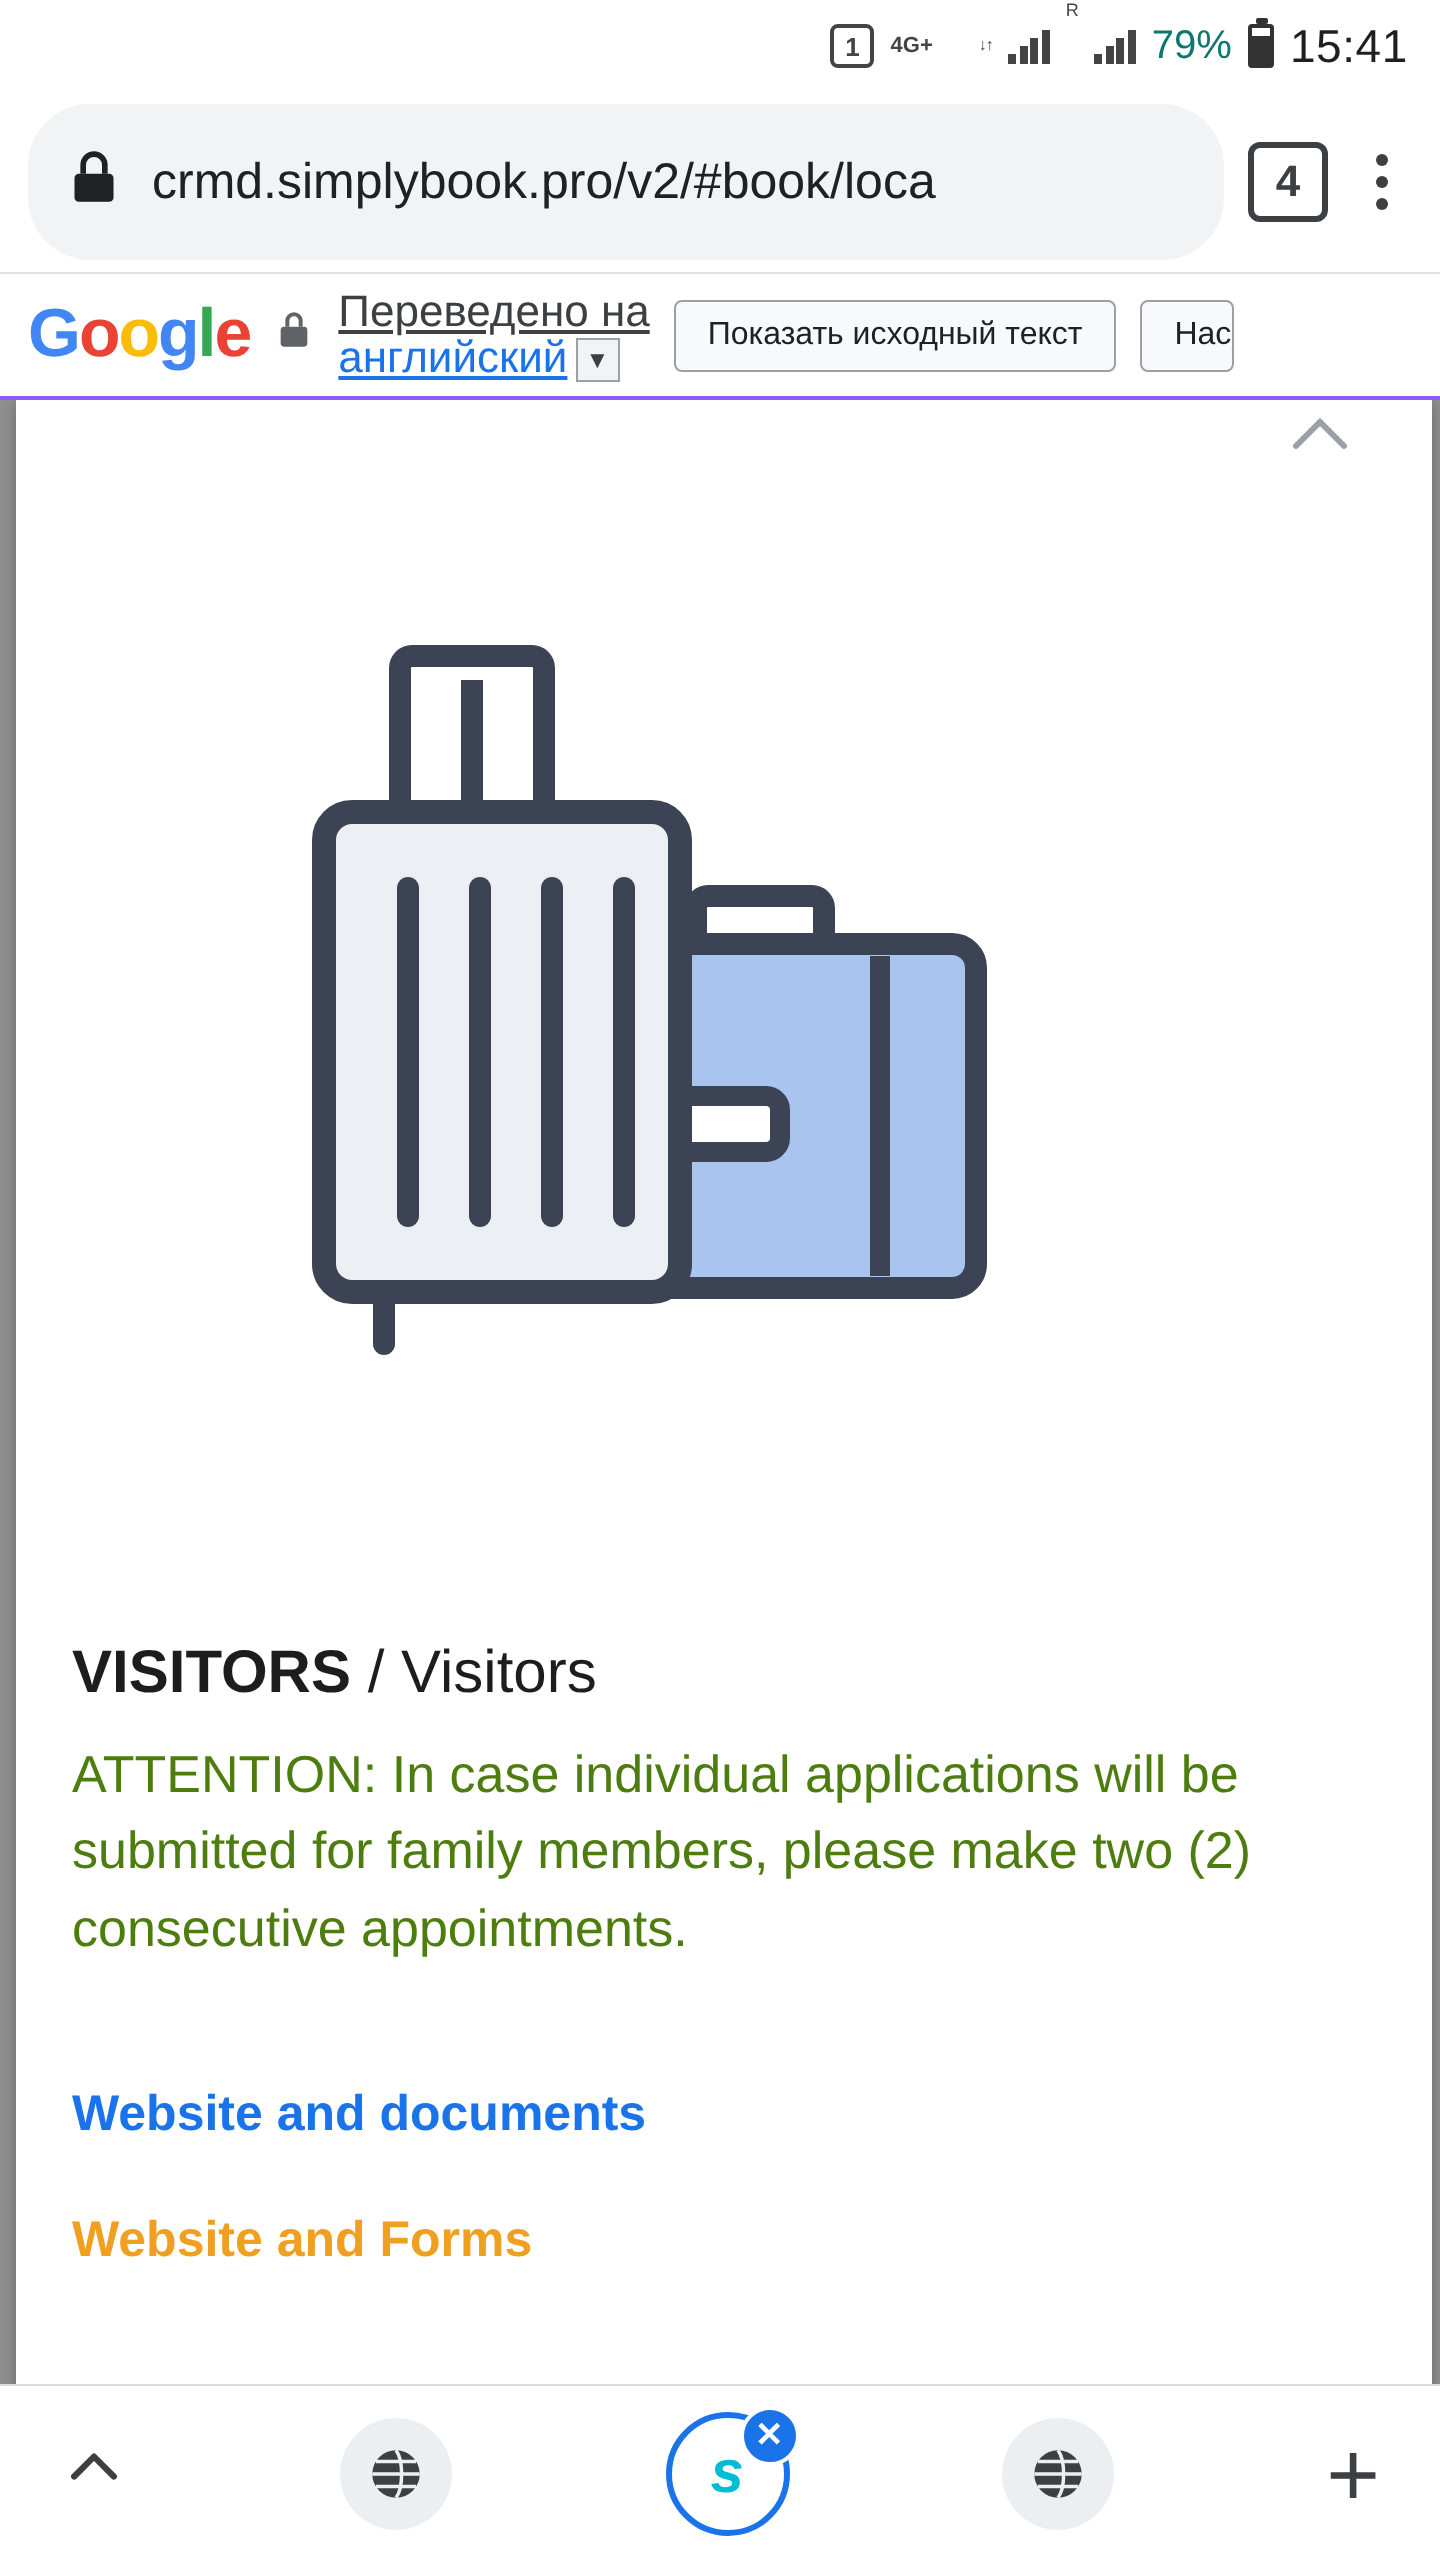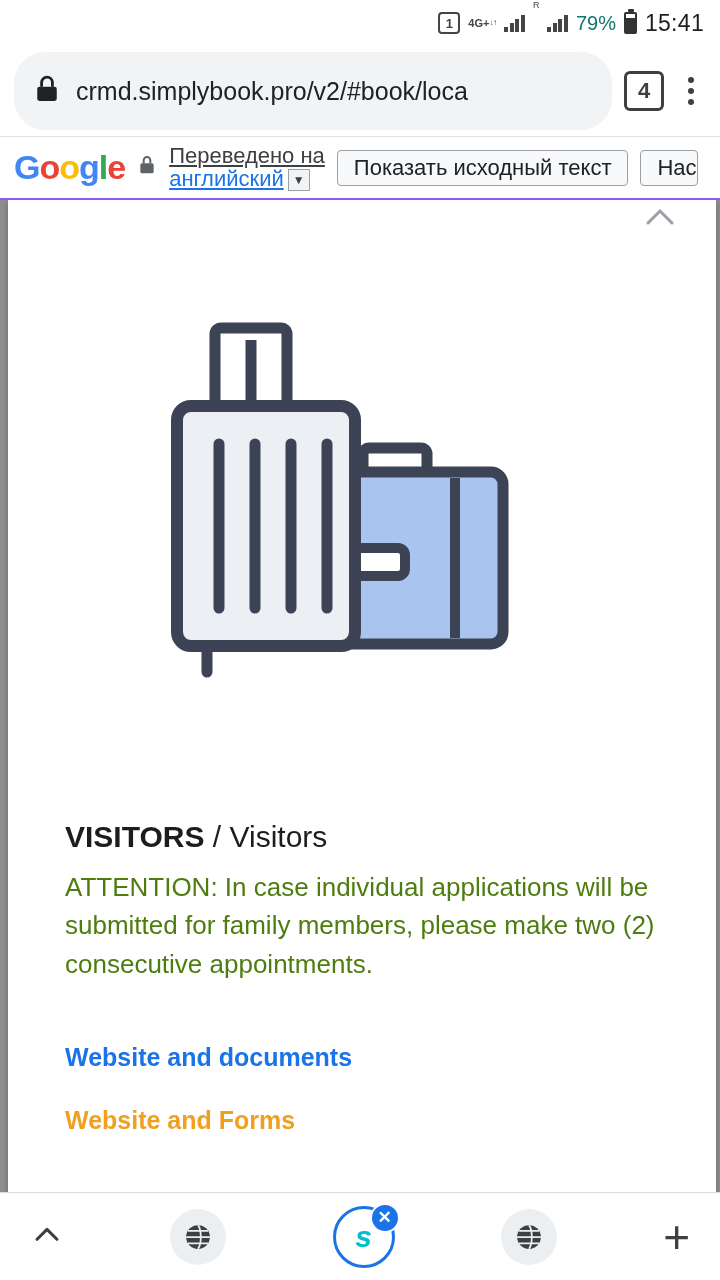--- a/index.html
+++ b/index.html
@@ -38,20 +38,21 @@
     width: 22px; height: 22px;
     border: 2px solid #444; border-radius: 4px;
     font-size: 13px; font-weight: bold;
     display: flex; align-items: center; justify-content: center;
     color: #444;
   }
   .net-4g {
     font-size: 11px; font-weight: bold; color: #444;
     line-height: 1;
     text-align: center;
+    gap: 23px;
   }
   .net-4g .sub { font-size: 8px; font-weight: normal; letter-spacing: -0.5px; }
   .bars { display: flex; align-items: flex-end; gap: 1.5px; height: 18px; }
   .bars i { display:block; width: 4px; background: #444; }
   .bars i:nth-child(1){height:5px}
   .bars i:nth-child(2){height:9px}
   .bars i:nth-child(3){height:13px}
   .bars i:nth-child(4){height:17px}
   .roam { font-size: 9px; color:#444; align-self:flex-start; }
   .battpct { font-size: 20px; color: #0f766e; }
@@ -119,39 +120,38 @@
     font-size: 12px; color:#3c4043; text-align:center; line-height:20px;
   }
   .gt-btn {
     flex: none;
     height: 36px;
     border: 1px solid #9aa0a6;
     border-radius: 4px;
     background: #f8f9fa;
     display: flex; align-items: center;
     padding: 0 16px;
-    font-size: 22px; color: #202124;
+    font-size: 16px; color: #202124;
   }
   .gt-btn.partial { padding-right: 0; }
 
   
   .page {
     position: relative;
     flex: 1;
     background: #8e8e8e;
     overflow: hidden;
   }
   .card {
     position: absolute;
     left: 8px; right: 4px; top: 0;
     height: 1006px;
     background: #ffffff;
     box-shadow: 0 2px 6px rgba(0,0,0,.25);
     overflow: hidden;
-    padding-left: 29px;
   }
   .card-collapse {
     position: absolute; top: 2px; right: 34px;
     width: 44px; height: 30px;
   }
   .card-collapse svg { width: 44px; height: 30px; }
 
   .illus {
     height: 620px;
     display: flex; align-items: center; justify-content: center;

